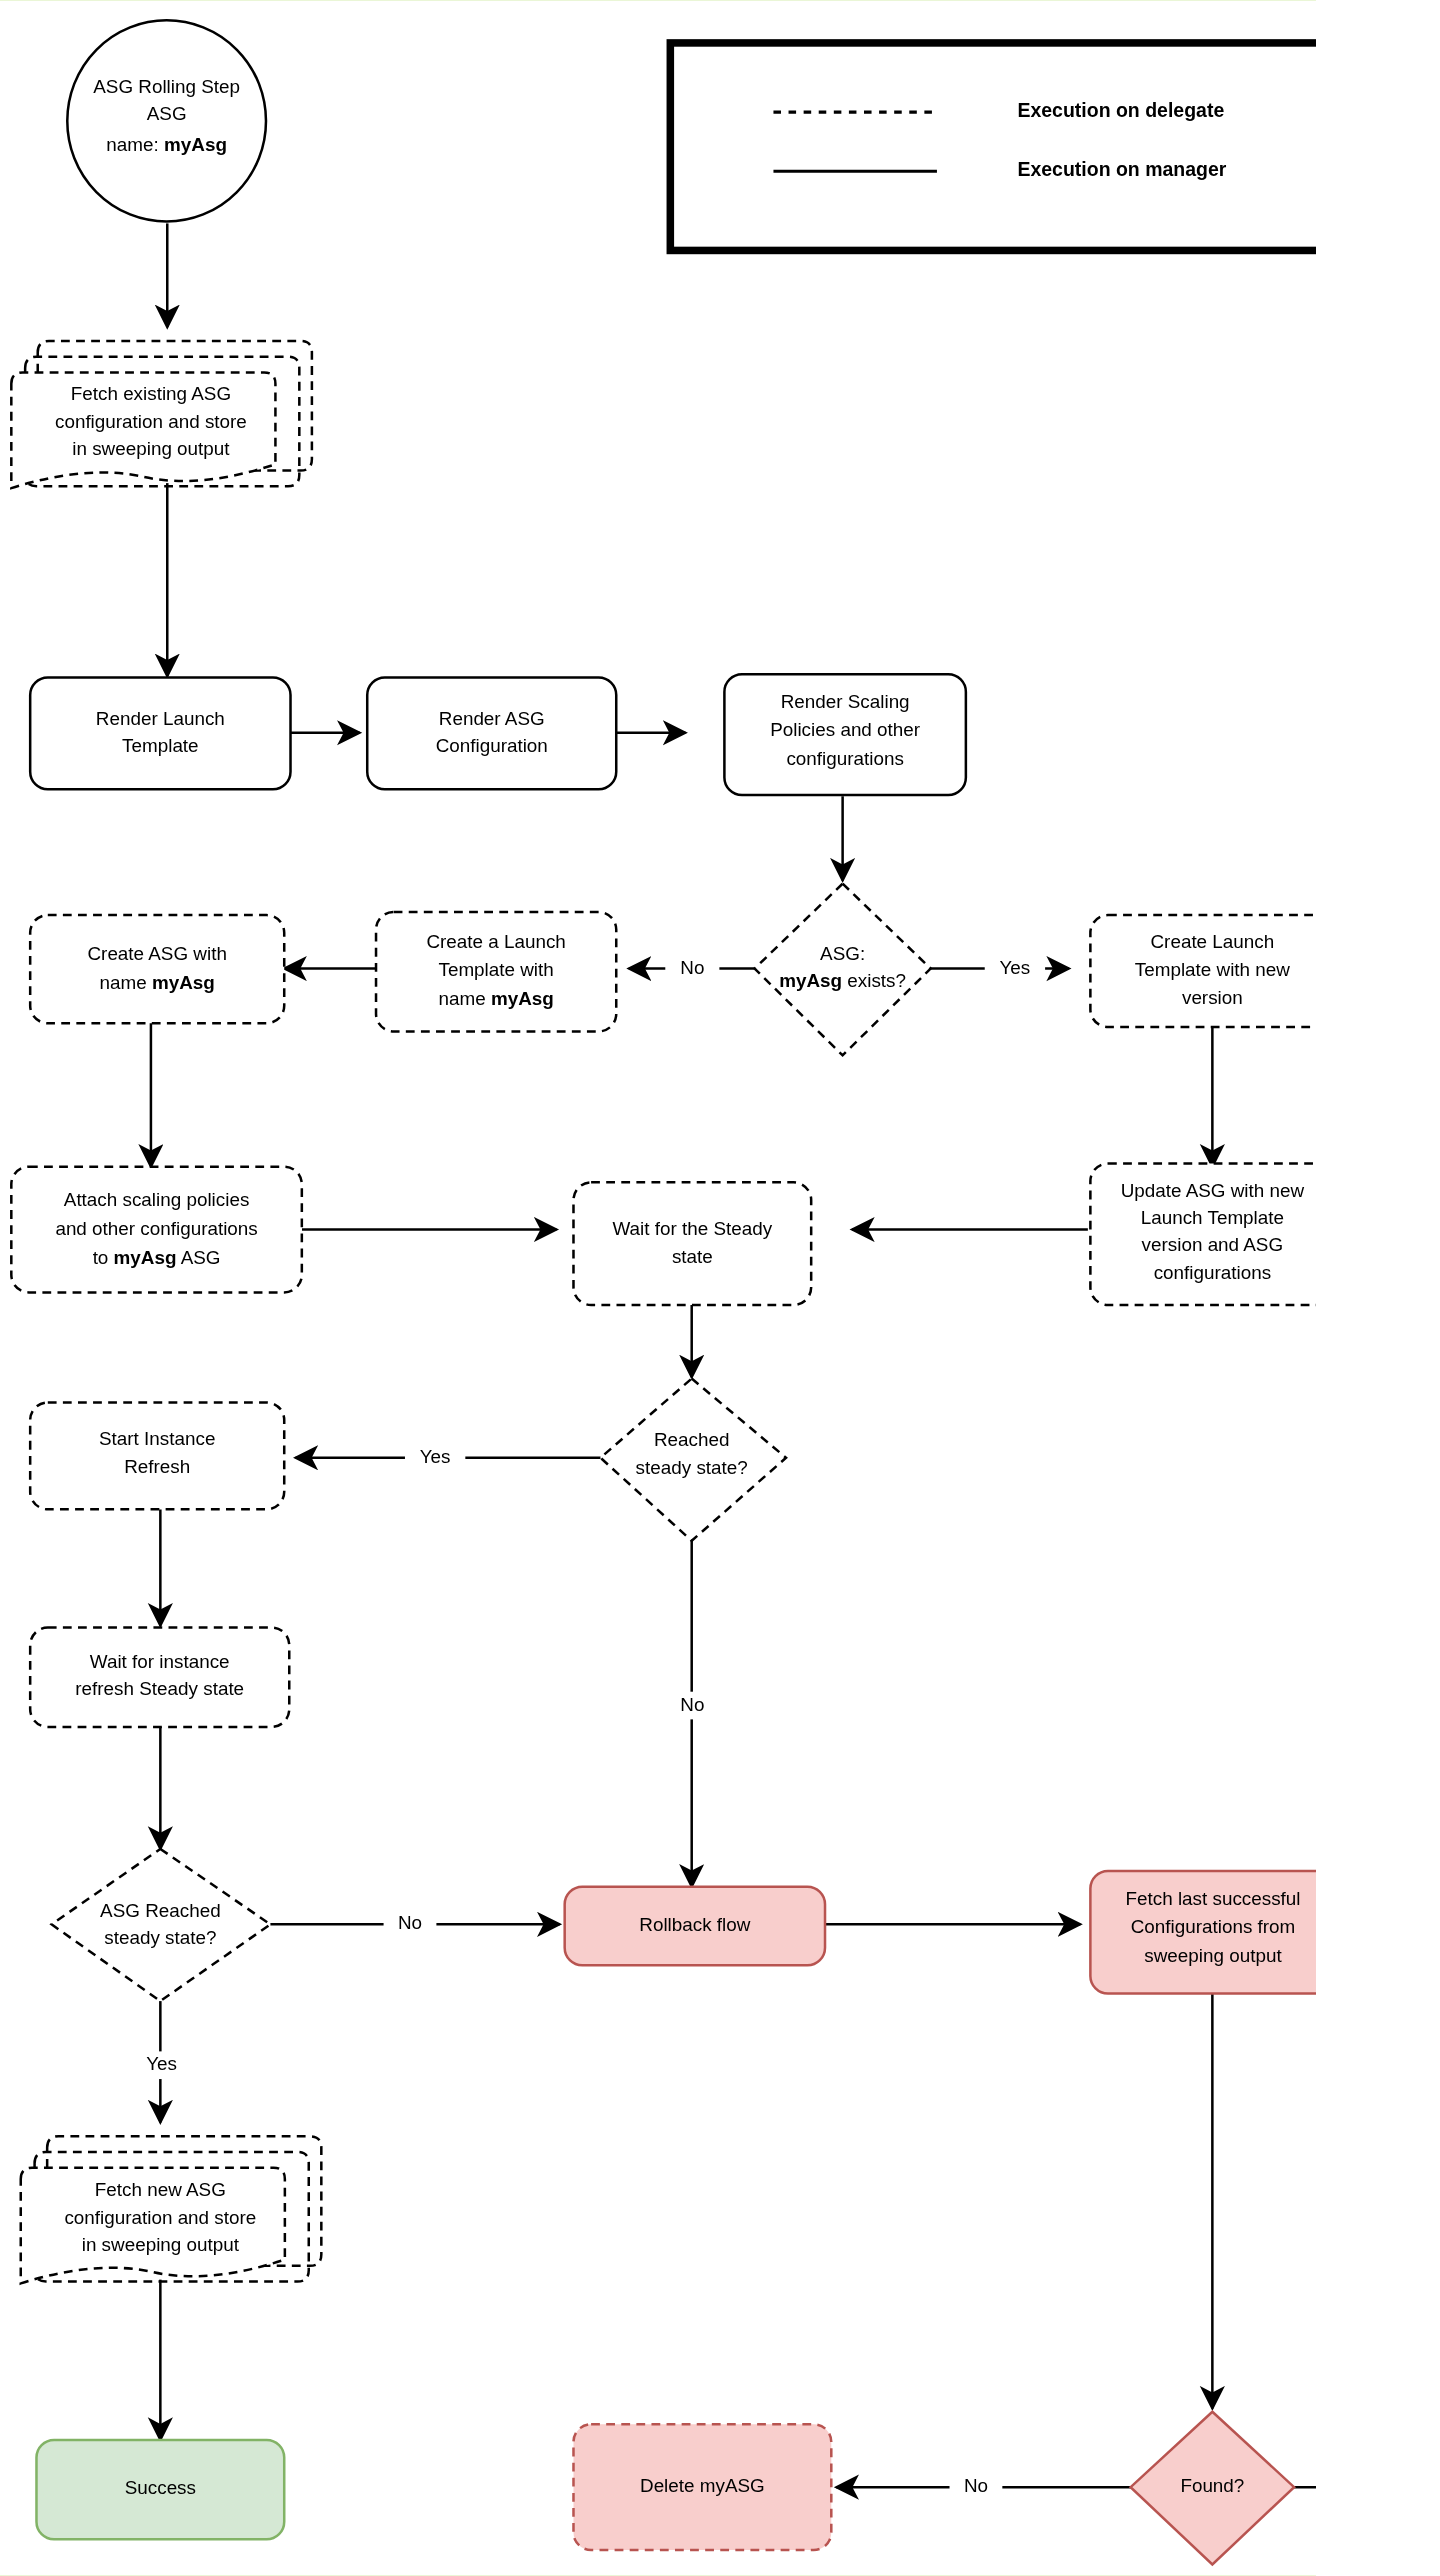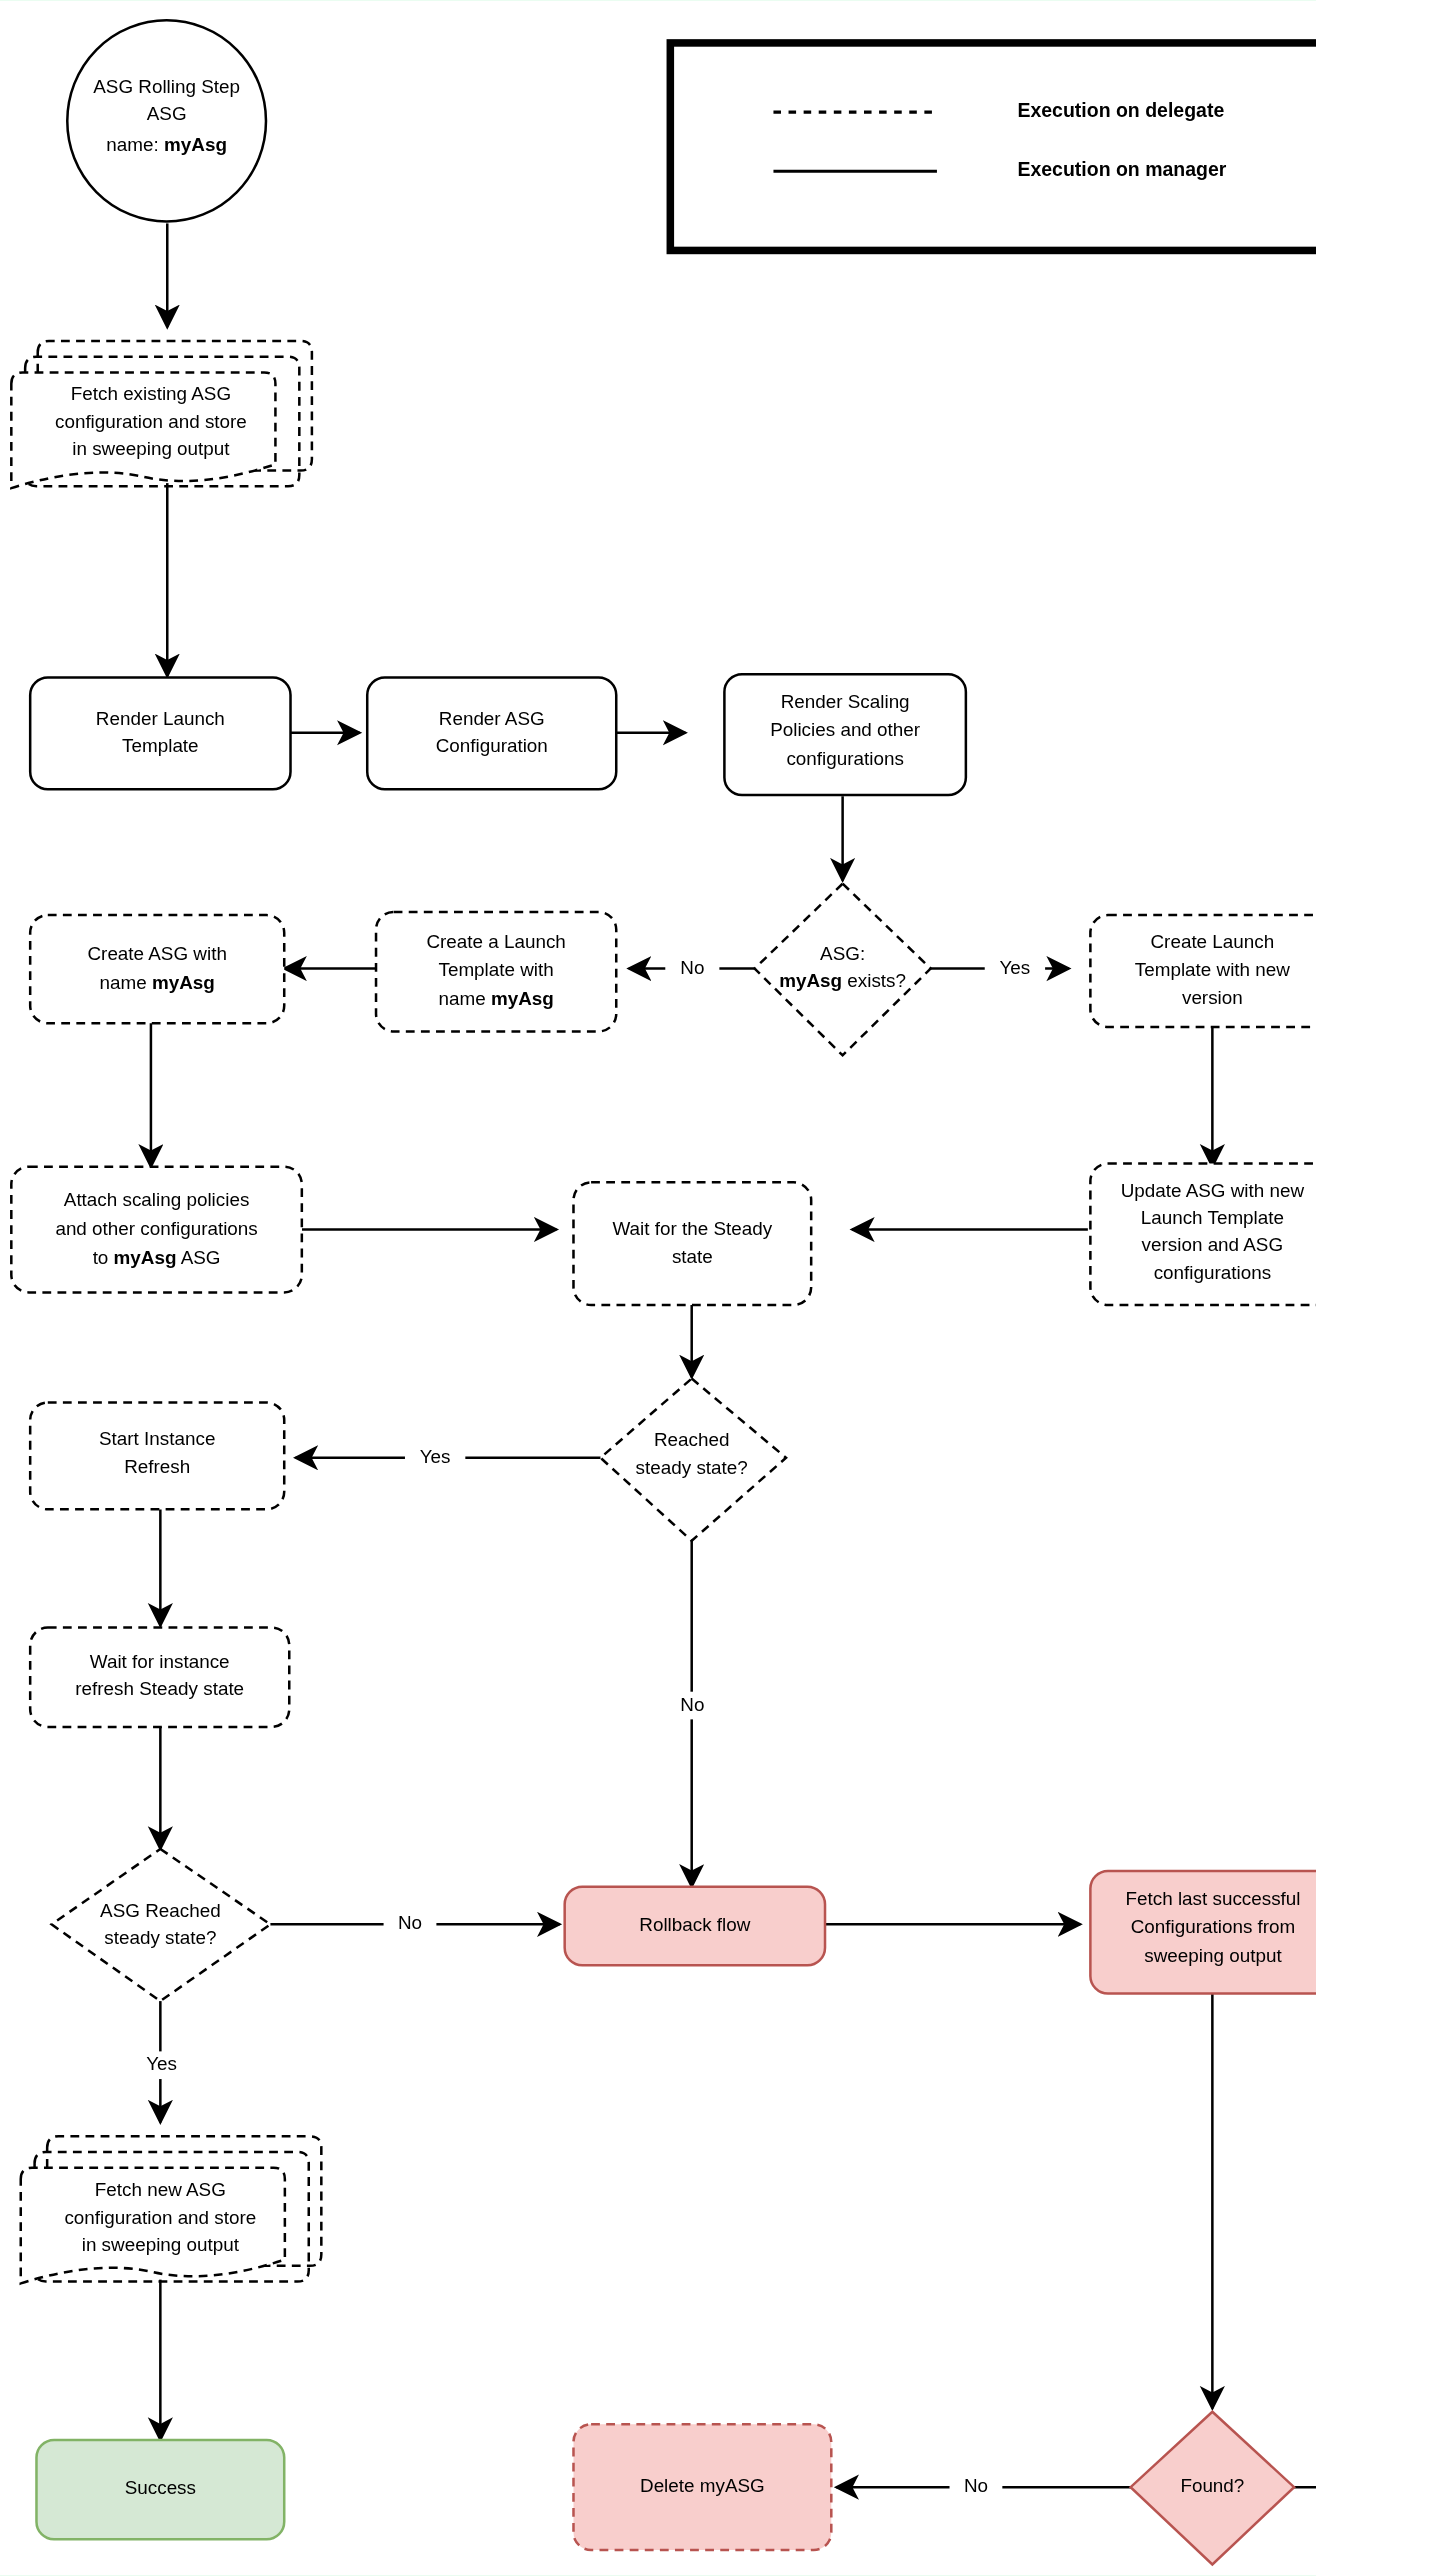--- a/index.html
+++ b/index.html
@@ -1,17 +1,17 @@
 <!DOCTYPE html>
 <html style="font-size:10px"><head>
 <meta charset="utf-8">
 <style>
   html,body{margin:0;padding:0;background:#ffffff;}
   body{font-family:"Liberation Sans","DejaVu Sans",sans-serif;}
-  #stage{position:relative;width:1316px;height:2576px;background:#86efac;overflow:hidden;}
+  #stage{position:relative;width:1316px;height:2576px;background:#84cc16;overflow:hidden;}
   svg{display:block;}
   .nodetext{font-family:"Liberation Sans","DejaVu Sans",sans-serif;font-size:30px;fill:#000;text-anchor:middle;dominant-baseline:middle;}
   .nodetext tspan.b{font-weight:bold;}
   .edgelabel{font-family:"Liberation Sans","DejaVu Sans",sans-serif;font-size:30px;fill:#000;text-anchor:middle;dominant-baseline:middle;}
   .legendtext{font-family:"Liberation Sans","DejaVu Sans",sans-serif;font-size:31px;font-weight:bold;fill:#000;dominant-baseline:middle;}
   .sh-solid{fill:#ffffff;stroke:#000000;stroke-width:4;}
   .sh-dash{fill:#ffffff;stroke:#000000;stroke-width:4;stroke-dasharray:14 10;}
   .sh-dash-thin{fill:none;stroke:#000000;stroke-width:4;stroke-dasharray:14 10;}
   .sh-pink{fill:#f8cecc;stroke:#b85450;stroke-width:4;}
   .sh-pink-dash{fill:#f8cecc;stroke:#b85450;stroke-width:4;stroke-dasharray:14 10;}

